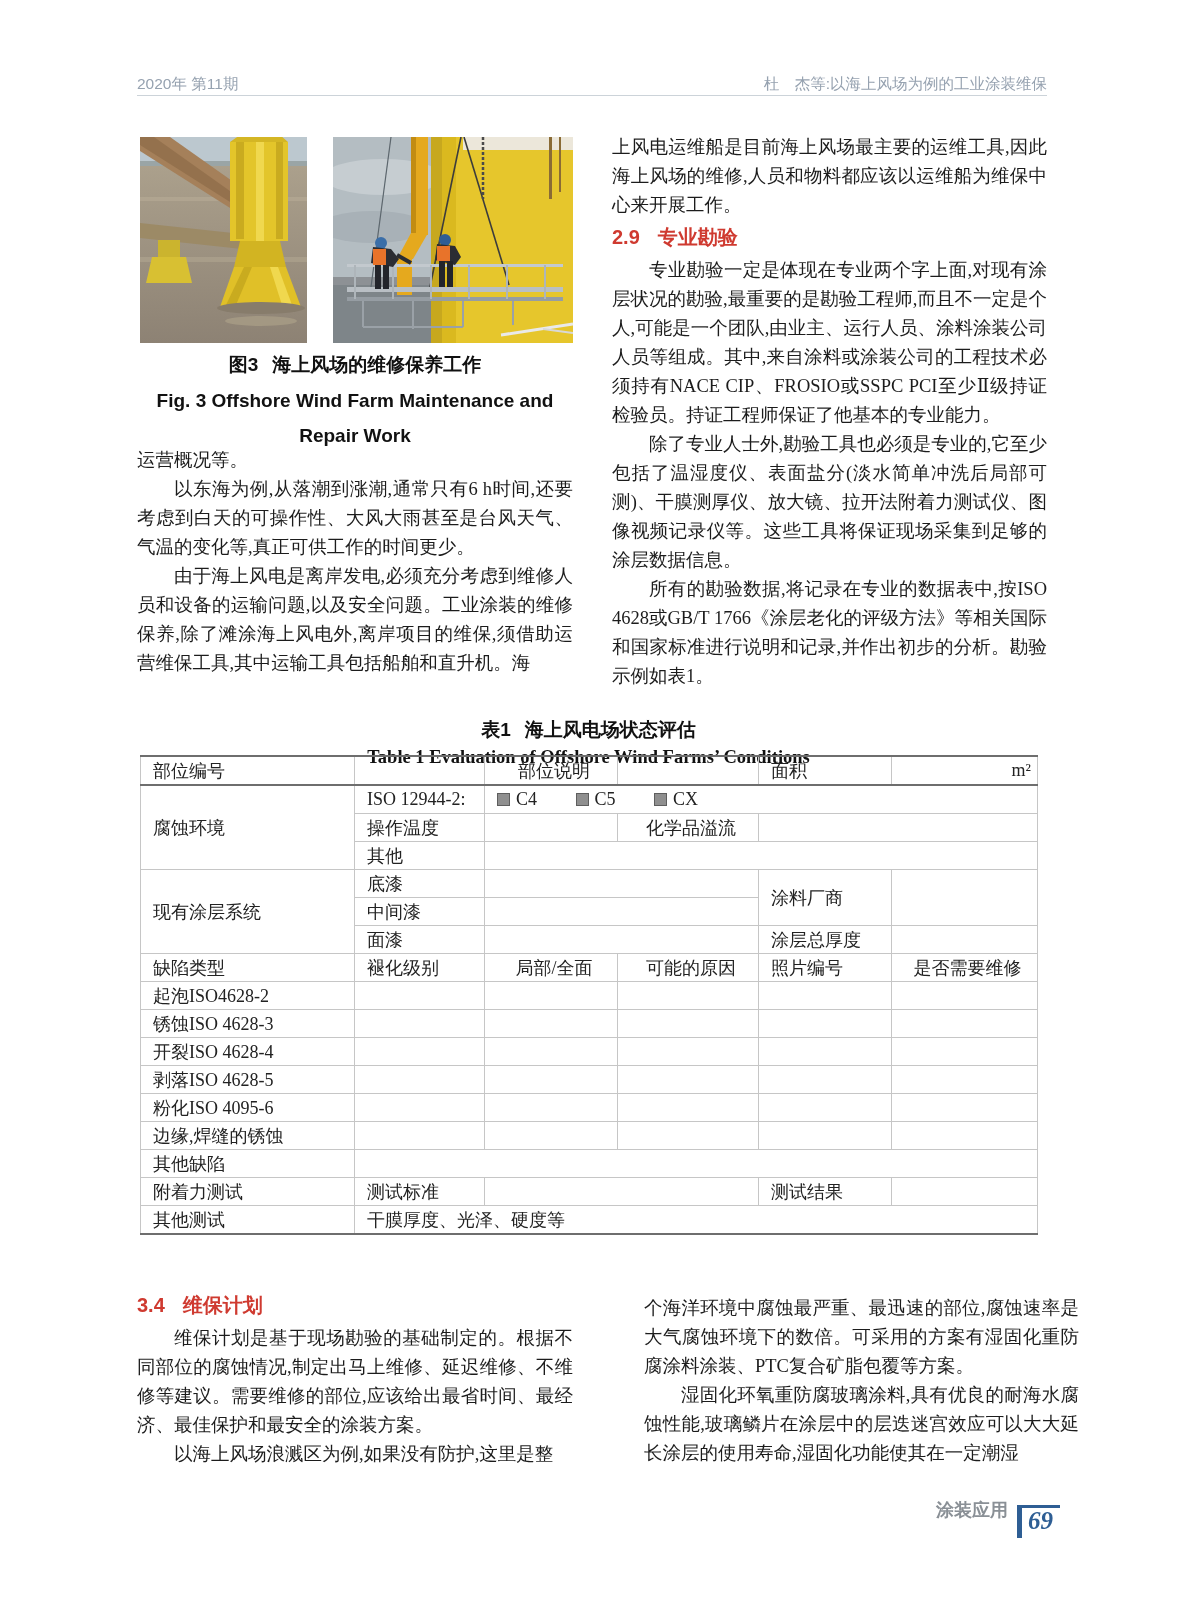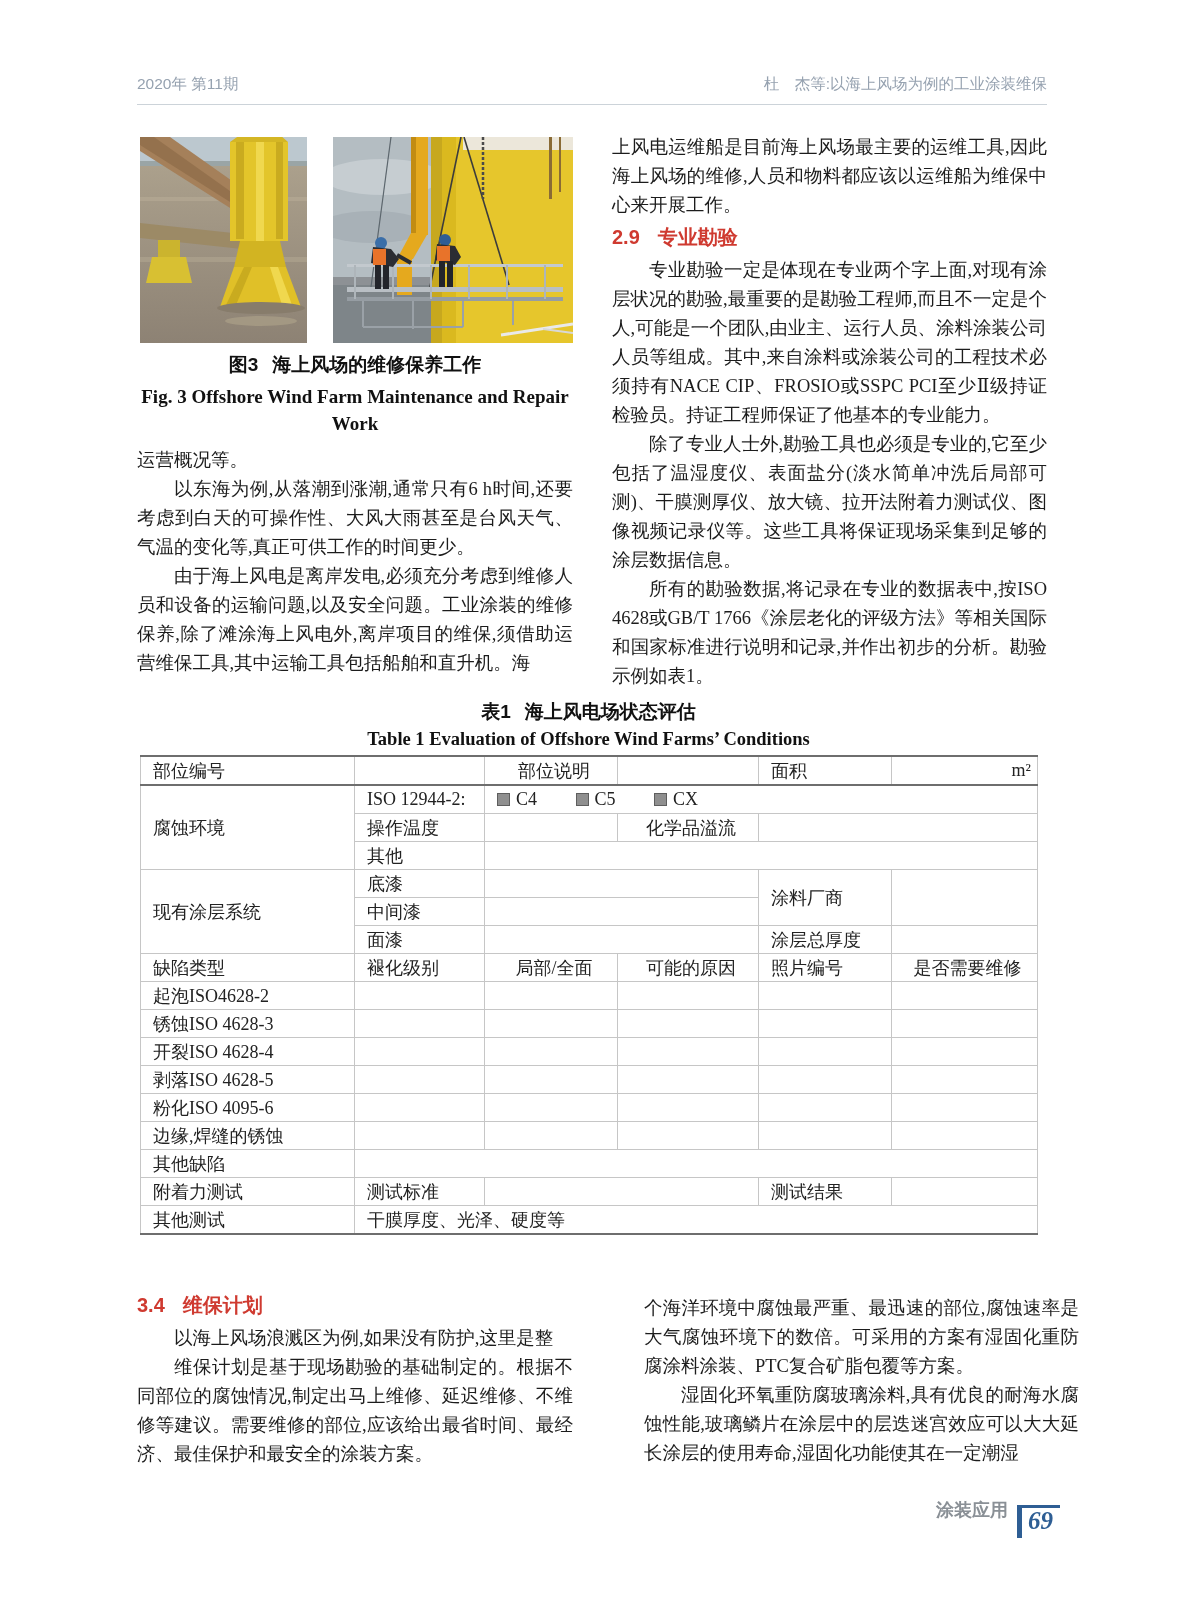--- a/index.html
+++ b/index.html
@@ -1,43 +1,43 @@
 <!DOCTYPE html>
 <html><head>
 <meta charset="utf-8">
 <style>
   html,body{margin:0;padding:0;background:#e9e9e9;}
   .page{position:relative;width:1187px;height:1600px;background:#ffffff;margin:0 auto;overflow:hidden;
         font-family:"Liberation Serif","DejaVu Serif",serif;color:#1c1c1c;}
   
   .header{position:absolute;left:137px;top:74px;width:910px;display:flex;justify-content:space-between;
-          padding-bottom:9px;border-bottom:1.5px solid #ccd3d9;
+          padding-bottom:0;border-bottom:1.5px solid #ccd3d9;
           font-family:"Liberation Sans","DejaVu Sans",sans-serif;font-size:15.5px;color:#96a2b0;}
   
   .photo{position:absolute;top:137px;}
   .photo-left{left:140px;width:167px;height:206px;}
   .photo-right{left:333px;width:240px;height:206px;}
   
   .fig-caption{position:absolute;left:137px;top:352px;width:436px;text-align:center;}
   .fig-cap-zh{font-family:"Liberation Sans","DejaVu Sans",sans-serif;font-weight:bold;font-size:19px;margin-bottom:5px;color:#111;}
-  .fig-cap-en{font-family:Liberation Serif, serif;font-weight:bold;font-size:19px;line-height:27px;color:#111;}
+  .fig-cap-en{font-family:Liberation Sans, sans-serif;font-weight:bold;font-size:19px;line-height:35px;color:#111;}
   
   .textcol{position:absolute;font-size:18.5px;line-height:29px;text-align:justify;}
   .col-left-1{left:137px;top:446px;width:436px;}
   .col-right-1{left:612px;top:133px;width:435px;}
   .col-left-2{left:137px;top:1288px;width:436px;}
   .col-right-2{left:644px;top:1294px;width:435px;}
   .textcol p{margin:0;}
   .textcol p.indent{text-indent:2em;}
   .sec-head{font-family:"Liberation Sans","DejaVu Sans",sans-serif;font-weight:bold;font-size:20px;
             color:#cf3a30;margin:3px 0 5px 0;line-height:28px;text-align:left;}
   .sec-head .num{margin-right:18px;}
   
   .tbl-title{position:absolute;left:140px;top:699px;width:897px;text-align:center;}
-  .tbl-title-zh{font-family:"Liberation Sans","DejaVu Sans",sans-serif;font-weight:bold;font-size:19px;margin-bottom:4px;color:#111;}
+  .tbl-title-zh{font-family:"Liberation Sans","DejaVu Sans",sans-serif;font-weight:bold;font-size:19px;margin-bottom:4px;color:#111;margin-top:18px;}
   .tbl-title-zh .gap{display:inline-block;width:14px;}
   .tbl-title-en{font-family:"Liberation Serif","DejaVu Serif",serif;font-weight:bold;font-size:18.5px;color:#111;}
   
   .tablewrap{position:absolute;left:140px;top:755px;width:897px;}
   table.eval{border-collapse:collapse;width:897px;table-layout:fixed;font-size:18px;color:#222;
              border-top:2.5px solid #6e6e6e;border-bottom:2.5px solid #6e6e6e;}
   table.eval td{border:1px solid #c6c6c6;height:27px;padding:0 6px 0 12px;white-space:nowrap;overflow:hidden;}
   table.eval tr.thick td{border-bottom:2px solid #6e6e6e;}
   td.lab1{padding-left:22px;}
   td.ctr{text-align:center;padding:0 4px;margin-top:16px;}
@@ -313,22 +313,22 @@
           <td colspan="5">干膜厚度、光泽、硬度等</td>
         </tr>
       </tbody>
     </table>
   </div>
 
   <div class="textcol col-left-2">
     <div class="sec-head">
       <span class="num">3.4</span><span>维保计划</span>
     </div>
+    <p class="indent">维保计划是基于现场勘验的基础制定的。根据不同部位的腐蚀情况,制定出马上维修、延迟维修、不维修等建议。需要维修的部位,应该给出最省时间、最经济、最佳保护和最安全的涂装方案。</p>
     <p class="indent">以海上风场浪溅区为例,如果没有防护,这里是整</p>
-    <p class="indent">维保计划是基于现场勘验的基础制定的。根据不同部位的腐蚀情况,制定出马上维修、延迟维修、不维修等建议。需要维修的部位,应该给出最省时间、最经济、最佳保护和最安全的涂装方案。</p>
   </div>
 
   <div class="textcol col-right-2">
     <p>个海洋环境中腐蚀最严重、最迅速的部位,腐蚀速率是大气腐蚀环境下的数倍。可采用的方案有湿固化重防腐涂料涂装、PTC复合矿脂包覆等方案。</p>
     <p class="indent">湿固化环氧重防腐玻璃涂料,具有优良的耐海水腐蚀性能,玻璃鳞片在涂层中的层迭迷宫效应可以大大延长涂层的使用寿命,湿固化功能使其在一定潮湿</p>
   </div>
 
   <div class="footer-zh">涂装应用</div>
   <div class="footer-en">Application and Use</div>
   <div class="footer-bar"></div>

